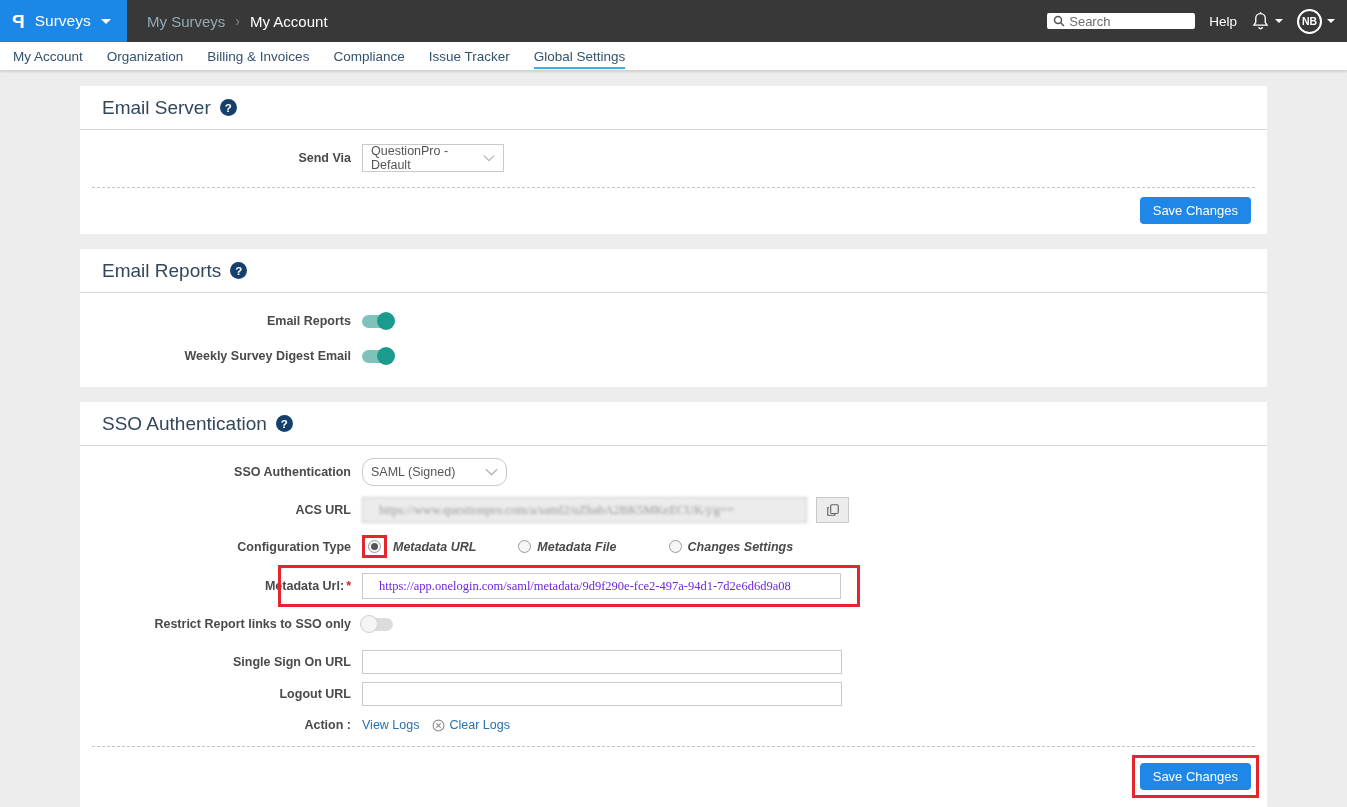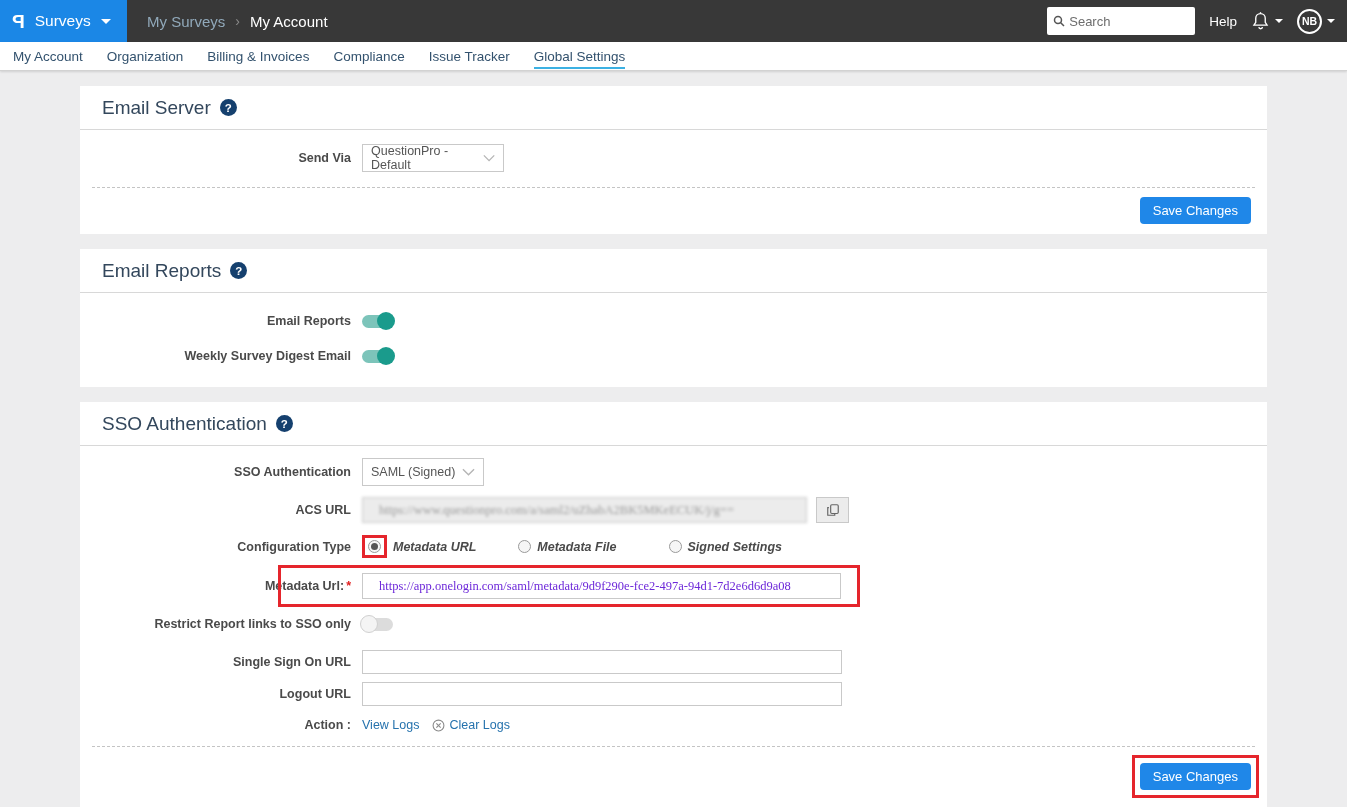--- a/index.html
+++ b/index.html
@@ -60,21 +60,21 @@
   .topbar-right {
     display: flex;
     align-items: center;
     gap: 14px;
     padding-right: 12px;
   }
   .search-wrap {
     background: #fff;
     border-radius: 2px;
     width: 148px;
-    height: 28px;
+    height: 16px;
     display: flex;
     align-items: center;
     padding: 0 6px;
     gap: 4px;
   }
   .search-wrap svg { flex: 0 0 auto; }
   .search-input {
     border: none;
     outline: none;
     width: 100%;
@@ -369,21 +369,21 @@
 
 <div class="card">
   <div class="card-title-row">
     <span class="card-title">SSO Authentication</span>
     <span class="help-icon">?</span>
   </div>
   <div style="padding: 12px 0 0;">
 
     <div class="form-row" style="margin-bottom: 11px;">
       <span class="form-label">SSO Authentication</span>
-      <span class="fake-select" style="width:122px;">
+      <span class="fake-select" style="width:145px;border-radius:11px;">
         <span>SAML (Signed)</span>
         <svg width="13" height="8" viewBox="0 0 14 8">
             <polyline points="1,1 7,7 13,1" fill="none" stroke="#b5b5b5" stroke-width="1.5"></polyline>
           </svg>
       </span>
     </div>
 
     <div class="form-row" style="margin-bottom: 12px;">
       <span class="form-label">ACS URL</span>
       <input class="text-input readonly" style="width: 445px;" readonly="" value="https://www.questionpro.com/a/saml2/uZhabA2BK5MKeECUK/j/g==">
@@ -402,21 +402,21 @@
           <span class="radio-circle checked"></span>
         </span>
         <span class="radio-label">Metadata URL</span>
       </span>
       <span class="radio-option" style="margin-right: 52px;">
         <span class="radio-circle"></span>
         <span class="radio-label">Metadata File</span>
       </span>
       <span class="radio-option">
         <span class="radio-circle"></span>
-        <span class="radio-label">Signed Settings</span>
+        <span class="radio-label">Changes Settings</span>
       </span>
     </div>
 
     <div class="form-row" style="margin: 6px 0 16px; height: 30px;">
       <div class="metadata-annotation"></div>
       <span class="form-label"><span>Metadata Url:</span><span class="req">*</span></span>
       <input class="text-input" style="width: 479px;" value="https://app.onelogin.com/saml/metadata/9d9f290e-fce2-497a-94d1-7d2e6d6d9a08">
     </div>
 
 

